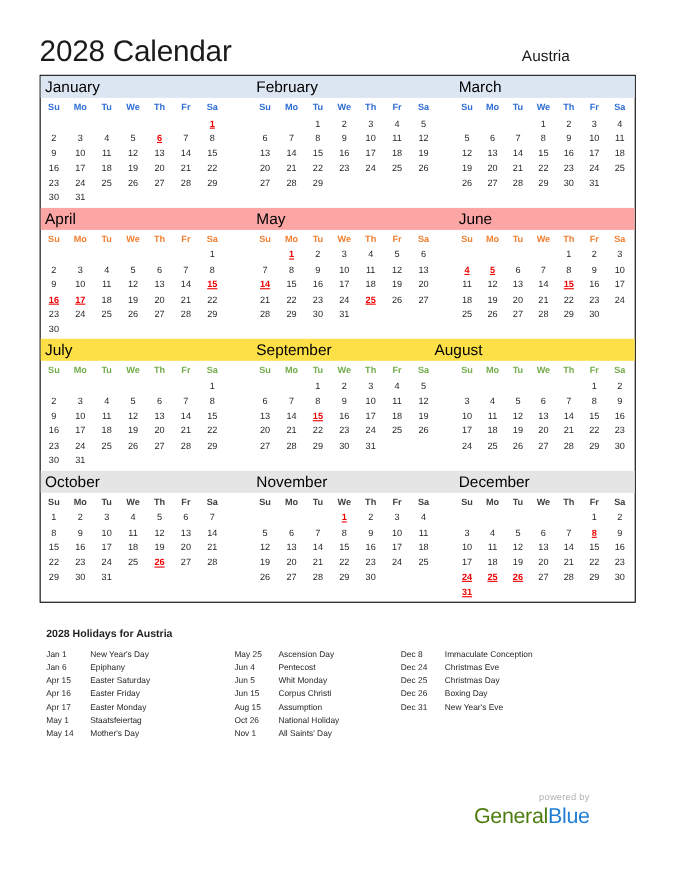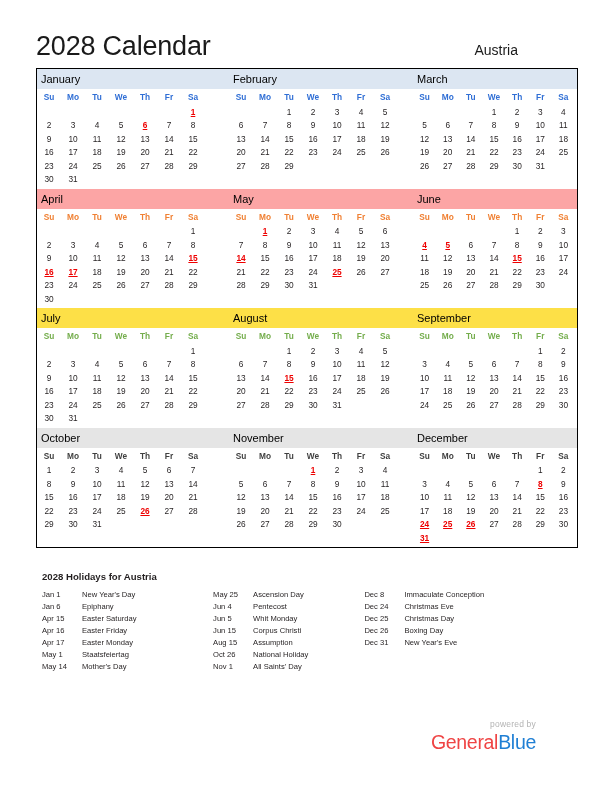--- a/index.html
+++ b/index.html
@@ -48,21 +48,21 @@
   .cal-table {
     border: 1px solid #000000;
     border-collapse: collapse;
     width: 540px;
   }
   .quarter {
     display: flex;
     width: 100%;
   }
   .band-cell {
-    font-size: 11px;
+    font-size: 14px;
     line-height: 18px;
     padding: 1px 0 1px 4px;
     box-sizing: border-box;
     white-space: nowrap;
   }
   .band-cell.m0 { width: 192px; }
   .band-cell.m1 { width: 184px; }
   .band-cell.m2 { width: 162px; }
 
   .weeks-row {
@@ -156,21 +156,21 @@
     font-size: 8.5px;
     color: #b3b3b3;
     line-height: 12px;
     letter-spacing: 0.2px;
   }
   .brand {
     font-size: 19.5px;
     line-height: 24px;
     letter-spacing: -0.3px;
   }
-  .brand-general { color: #ef4444; }
+  .brand-general { color: #4d7c0f; }
   .brand-blue { color: #1f7fd4; }
 </style>
 </head>
 <body>
 
 <div class="page">
 
   <div class="header">
     <div class="cal-title">2028 Calendar</div>
     <div class="cal-country">Austria</div>
@@ -545,22 +545,22 @@
               <div class="day">29</div>
               <div class="day">30</div>
               <div class="day empty">&nbsp;</div>
             </div>
           </div>
         </div>
       </div>
       <div class="quarter q3" style="display: block;">
         <div class="band">
           <div class="band-cell m0">July</div>
+          <div class="band-cell m2">September</div>
           <div class="band-cell m1">August</div>
-          <div class="band-cell m2">September</div>
         </div>
         <div class="weeks-row">
           <div class="month-box m0">
             <div class="dow-row">
               <div class="dow">Su</div>
               <div class="dow">Mo</div>
               <div class="dow">Tu</div>
               <div class="dow">We</div>
               <div class="dow">Th</div>
               <div class="dow">Fr</div>

